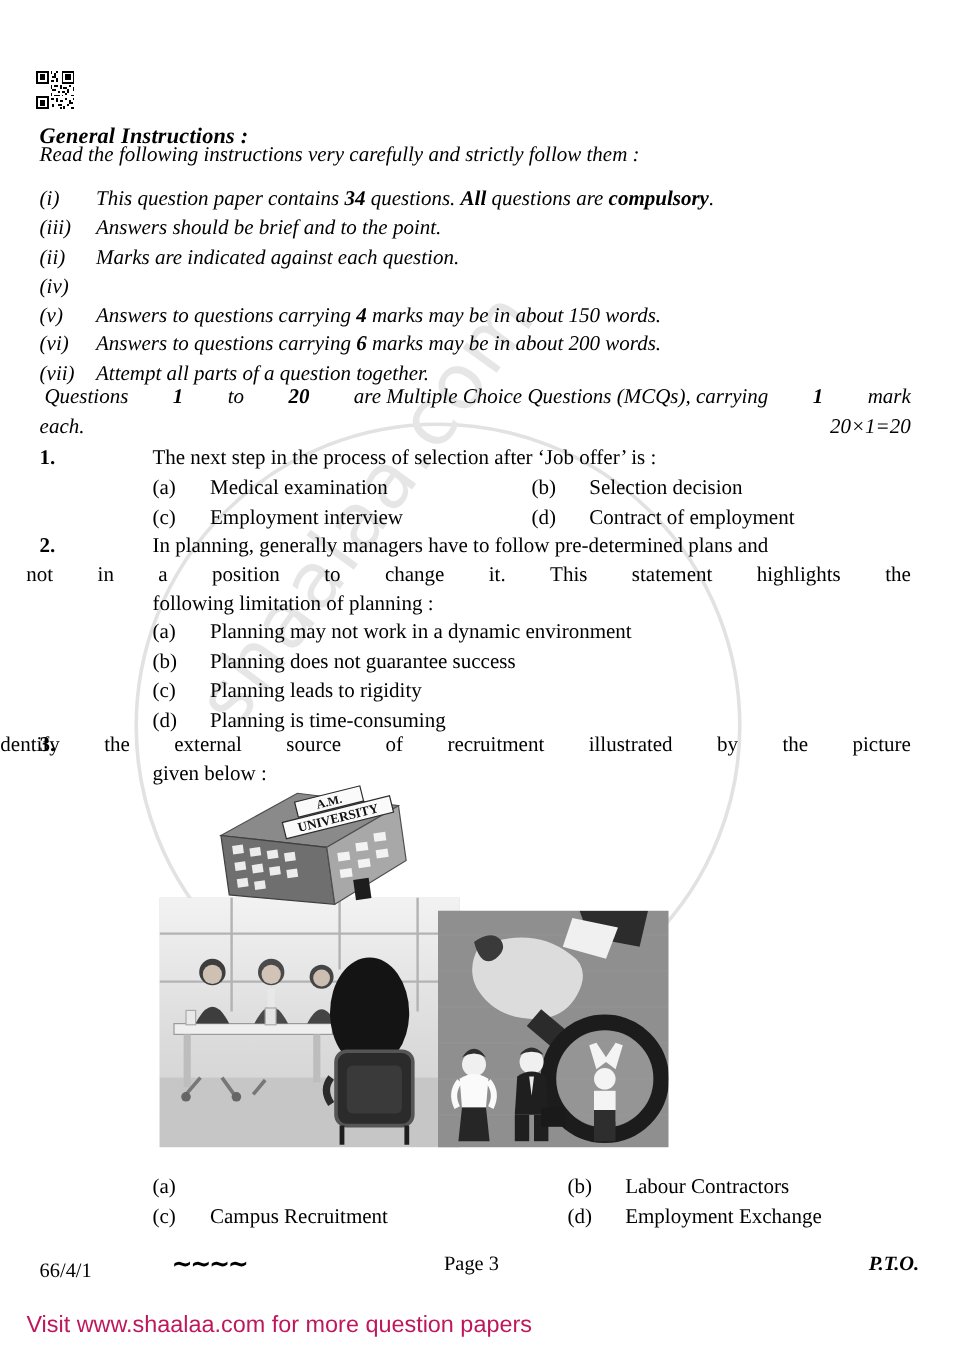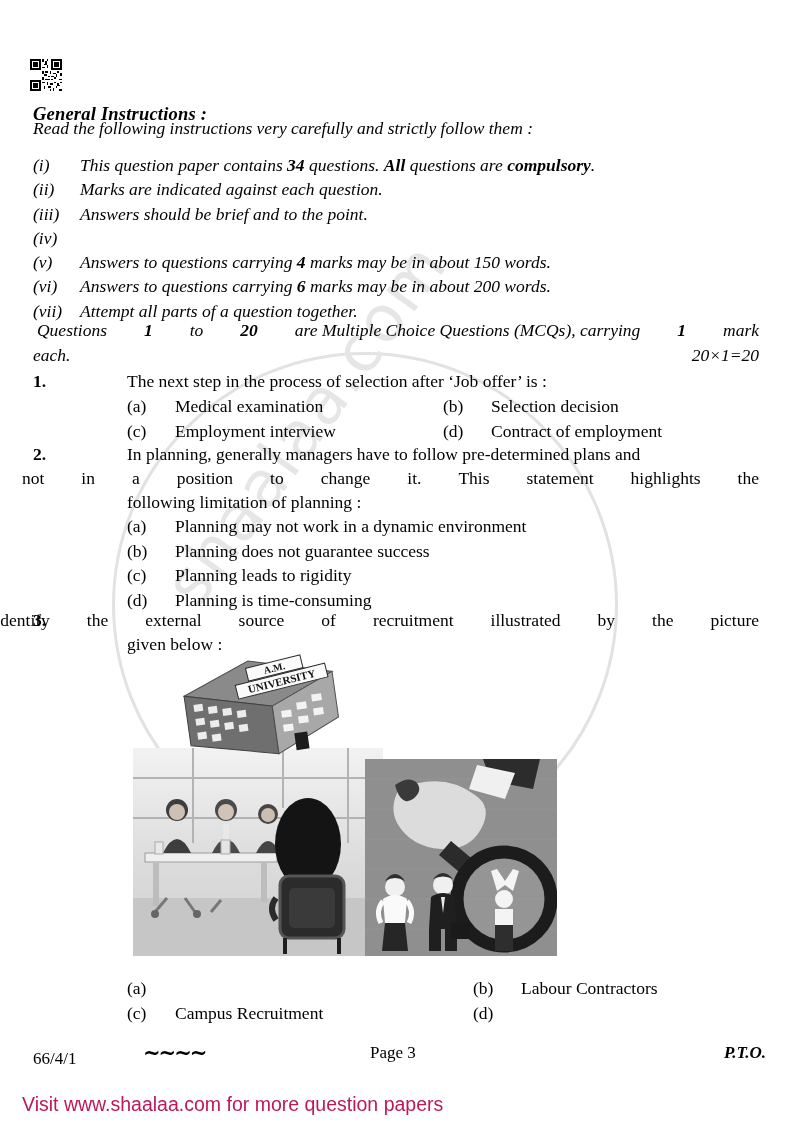--- a/index.html
+++ b/index.html
@@ -146,26 +146,26 @@
 
     <div class="gi-head">General Instructions :</div>
     <div class="read-line">Read the following instructions very carefully and strictly follow them :</div>
 
     <div class="instr">
       <div class="row">
         <span class="rn">(i)</span>
         <span class="rt"><span>This question paper contains </span><span class="b">34</span><span> questions. </span><span class="b">All</span><span> questions are </span><span class="b">compulsory</span><span>.</span></span>
       </div>
       <div class="row">
+        <span class="rn">(iii)</span>
+        <span class="rt">Answers should be brief and to the point.</span>
+      </div>
+      <div class="row">
         <span class="rn">(ii)</span>
         <span class="rt">Marks are indicated against each question.</span>
-      </div>
-      <div class="row">
-        <span class="rn">(iii)</span>
-        <span class="rt">Answers should be brief and to the point.</span>
       </div>
       <div class="row">
         <span class="rn">(iv)</span>
       </div>
       <div class="row">
         <span class="rn">(v)</span>
         <span class="rt"><span>Answers to questions carrying </span><span class="b">4</span><span> marks may be in about 150 words.</span></span>
       </div>
       <div class="row">
         <span class="rn">(vi)</span>
@@ -452,20 +452,21 @@
             <span>Labour Contractors</span>
           </div>
         </div>
         <div class="opt-row">
           <div class="opt col1" style="width:346px;">
             <span class="lbl">(c)</span>
             <span>Campus Recruitment</span>
           </div>
           <div class="opt">
             <span class="lbl">(d)</span>
+            <span>Employment Exchange</span>
           </div>
         </div>
       </div>
     </div>
 
     <div class="footer">
       <span class="f-code">66/4/1</span>
       <span class="f-wave">~~~~</span>
       <span class="f-page">Page 3</span>
       <span class="f-pto">P.T.O.</span>

